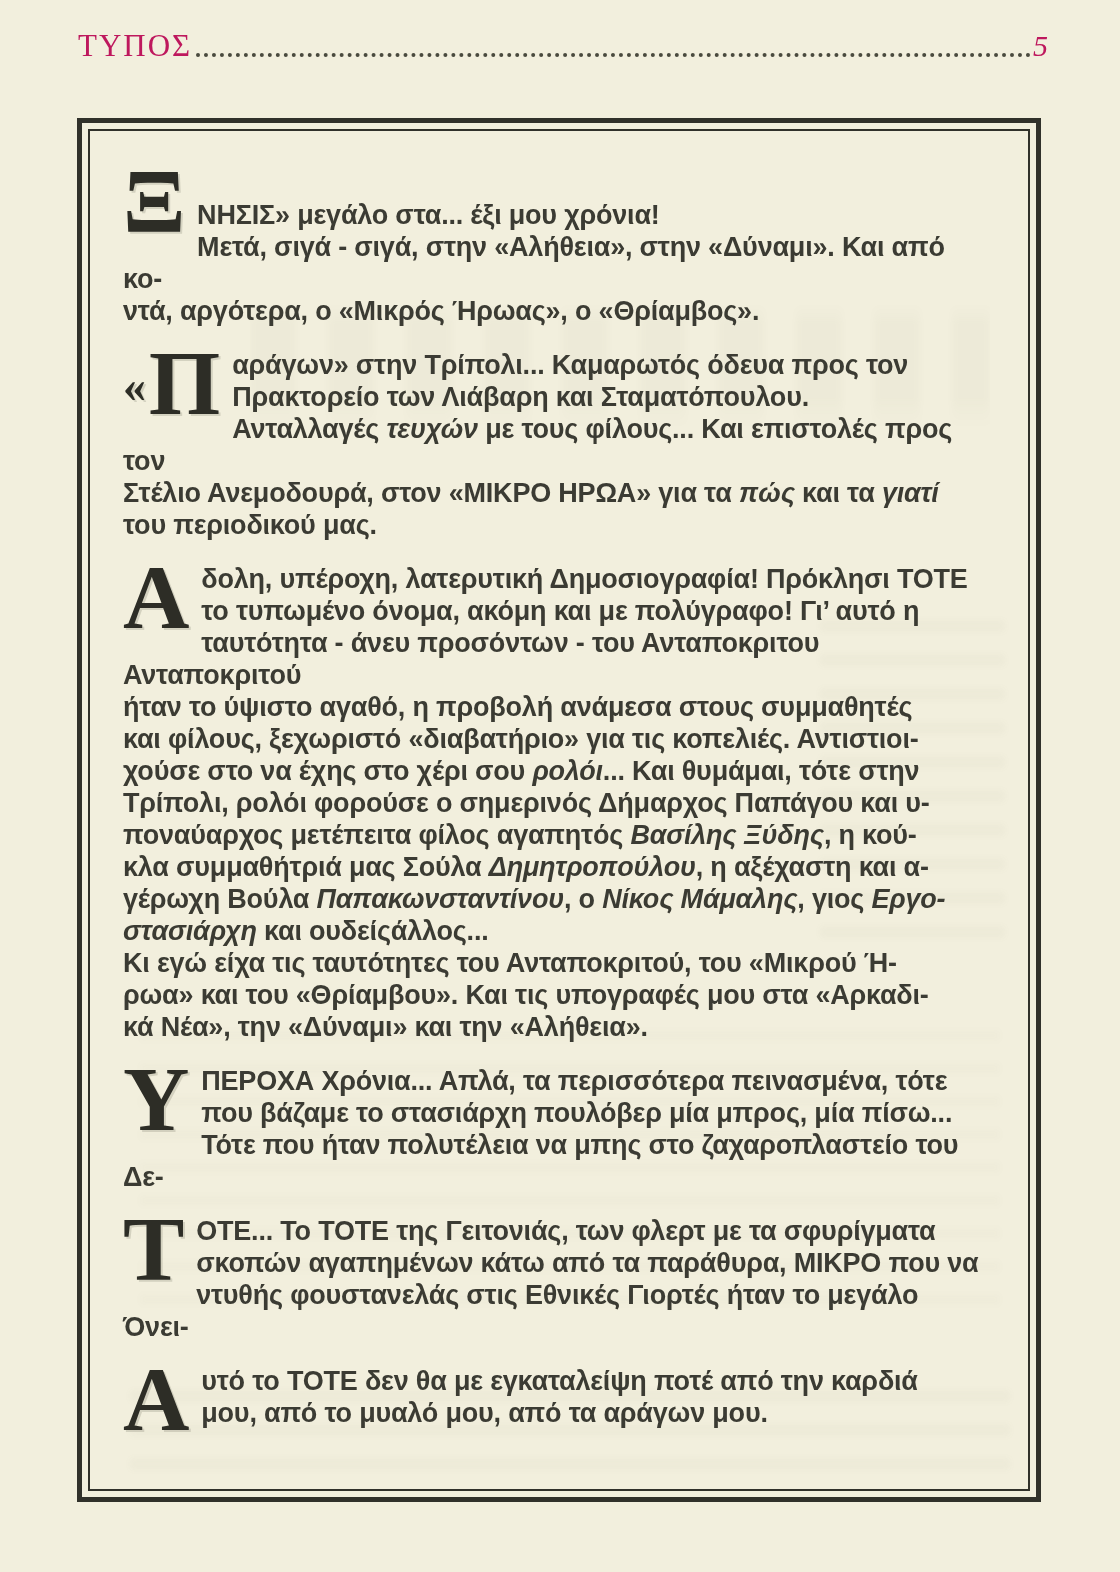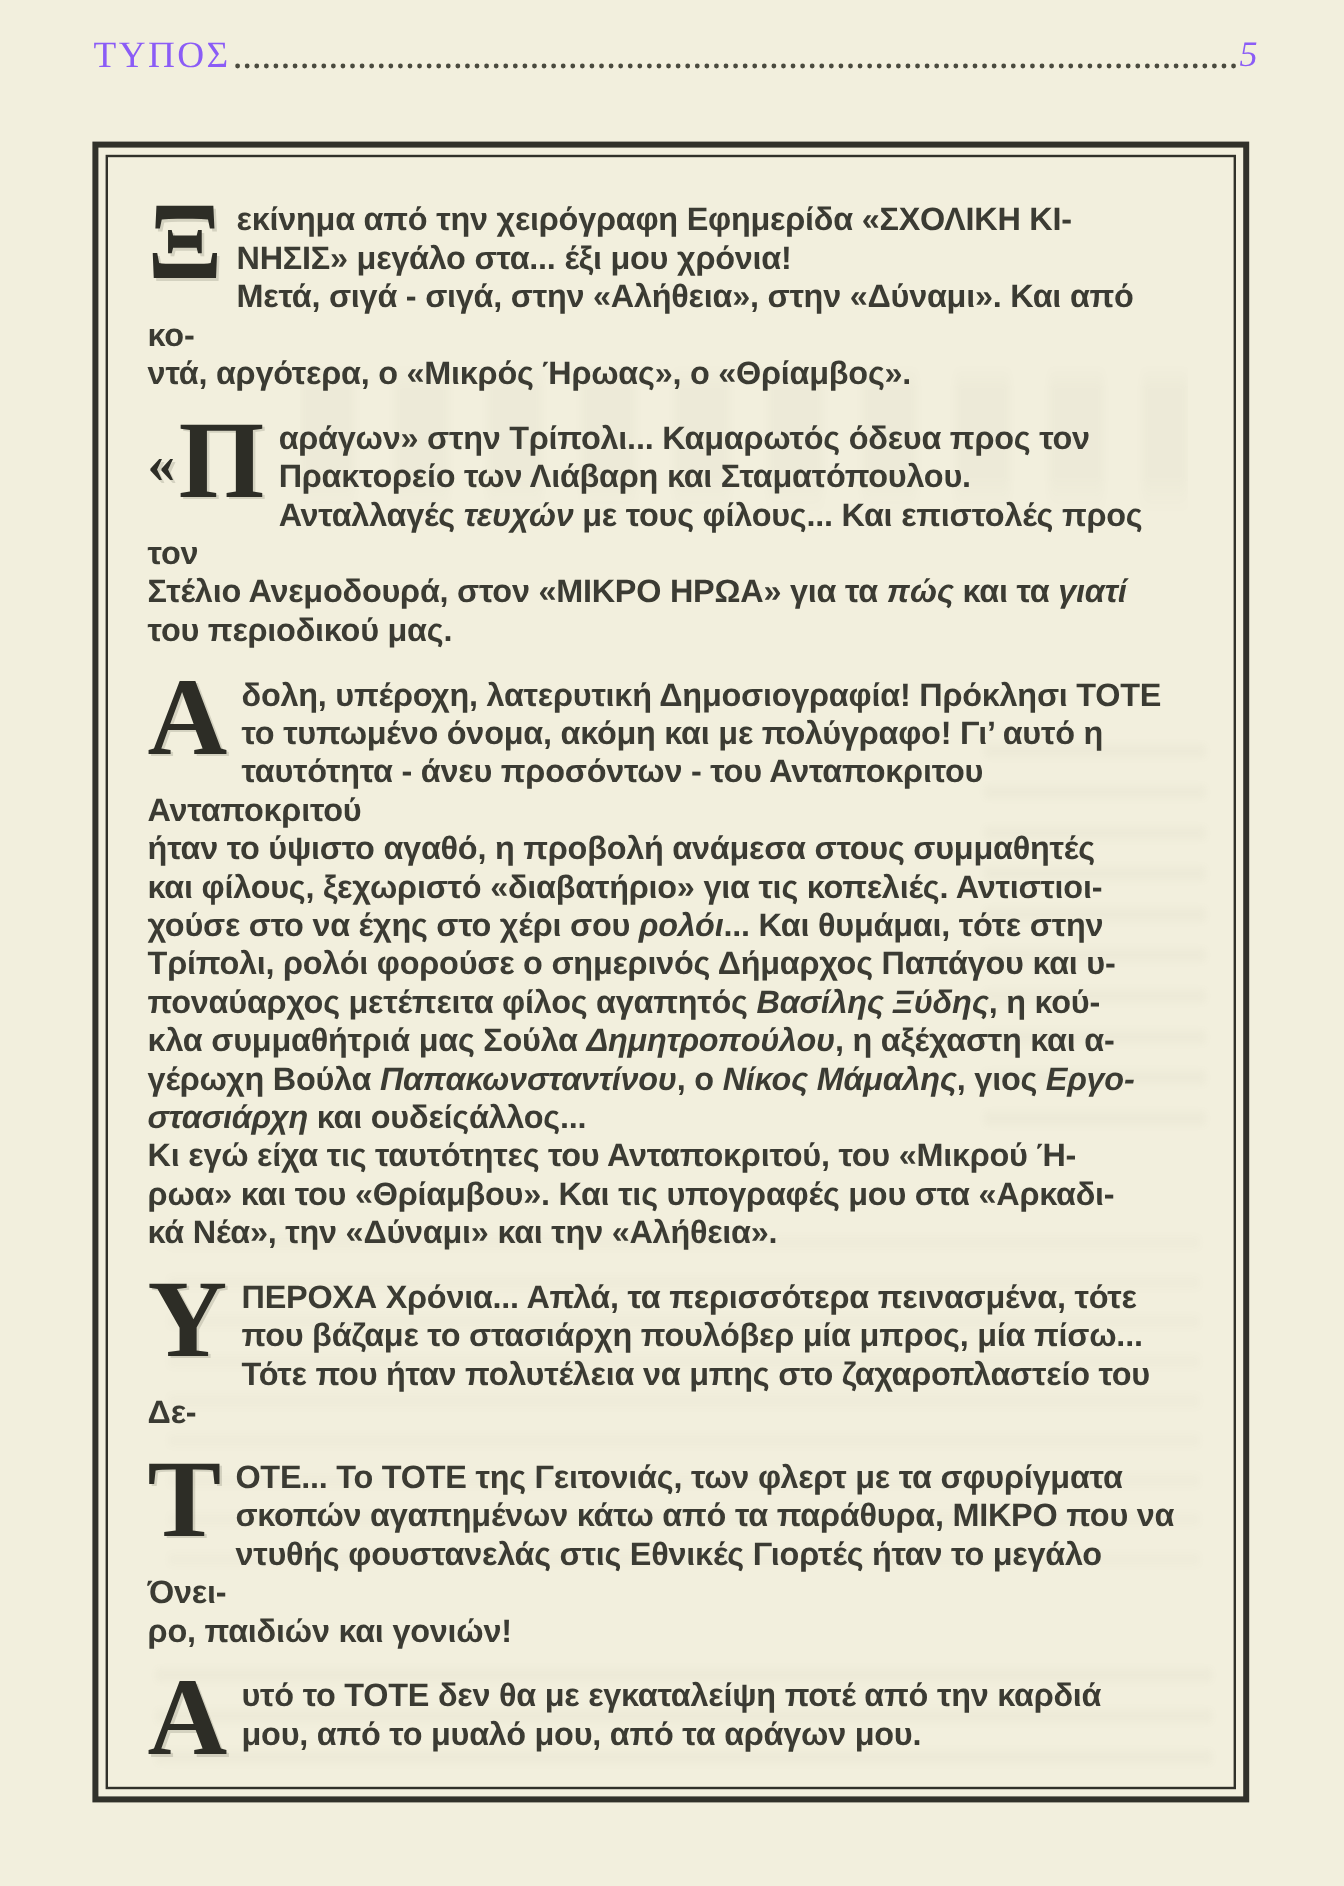--- a/index.html
+++ b/index.html
@@ -10,21 +10,21 @@
     font-family: "Liberation Sans", sans-serif;
     color: #3b3b33;
     overflow: hidden;
   }
   
   .runhead {
     position: absolute;
     left: 78px; right: 72px; top: 30px;
     display: flex; align-items: flex-end;
     font-family: "Liberation Serif", serif;
-    color: #8b5cf6;
+    color: #be185d;
   }
   .runhead .title {
     font-size: 31px; letter-spacing: 2px; line-height: 1;
   }
   .runhead .dots {
     flex: 1 1 auto;
     border-bottom: 4px dotted #4a4a3e;
     margin: 0 2px 4px 4px;
     height: 1px;
   }
@@ -117,22 +117,22 @@
 </div>
 
 <div class="ghost g1"></div>
 <div class="ghost g2"></div>
 <div class="ghost g3"></div>
 <div class="ghost g4"></div>
 
 <div class="frame-outer">
   <div class="frame-inner">
     <div class="article" id="article">
-        <div class="para"><span class="dropcap">Ξ</span><span>εκίνημα από την χειρόγραφη Εφημερίδα «ΣΧΟΛΙΚΗ ΚΙ-</span><br><span>ΝΗΣΙΣ» μεγάλο στα... έξι μου χρόνια!</span><br><span>Μετά, σιγά - σιγά, στην «Αλήθεια», στην «Δύναμι». Και από κο-</span><br><span>ντά, αργότερα, ο «Μικρός Ήρωας», ο «Θρίαμβος».</span></div>
+        <div class="para"><span class="dropcap">Ξ</span><br><span>ΝΗΣΙΣ» μεγάλο στα... έξι μου χρόνια!</span><br><span>Μετά, σιγά - σιγά, στην «Αλήθεια», στην «Δύναμι». Και από κο-</span><br><span>ντά, αργότερα, ο «Μικρός Ήρωας», ο «Θρίαμβος».</span></div>
         <div class="para"><span class="dropcap"><span class="dc-prefix">«</span>Π</span><span>αράγων» στην Τρίπολι... Καμαρωτός όδευα προς τον</span><br><span>Πρακτορείο των Λιάβαρη και Σταματόπουλου.</span><br><span>Ανταλλαγές </span><em>τευχών</em><span> με τους φίλους... Και επιστολές προς τον</span><br><span>Στέλιο Ανεμοδουρά, στον «ΜΙΚΡΟ ΗΡΩΑ» για τα </span><em>πώς</em><span> και τα </span><em>γιατί</em><br><span>του περιοδικού μας.</span></div>
         <div class="para"><span class="dropcap">Α</span><span>δολη, υπέροχη, λατερυτική Δημοσιογραφία! Πρόκλησι ΤΟΤΕ</span><br><span>το τυπωμένο όνομα, ακόμη και με πολύγραφο! Γι’ αυτό η</span><br><span>ταυτότητα - άνευ προσόντων - του Ανταποκριτου Ανταποκριτού</span><br><span>ήταν το ύψιστο αγαθό, η προβολή ανάμεσα στους συμμαθητές</span><br><span>και φίλους, ξεχωριστό «διαβατήριο» για τις κοπελιές. Αντιστιοι-</span><br><span>χούσε στο να έχης στο χέρι σου </span><em>ρολόι</em><span>... Και θυμάμαι, τότε στην</span><br><span>Τρίπολι, ρολόι φορούσε ο σημερινός Δήμαρχος Παπάγου και υ-</span><br><span>ποναύαρχος μετέπειτα φίλος αγαπητός </span><em>Βασίλης Ξύδης</em><span>, η κού-</span><br><span>κλα συμμαθήτριά μας Σούλα </span><em>Δημητροπούλου</em><span>, η αξέχαστη και α-</span><br><span>γέρωχη Βούλα </span><em>Παπακωνσταντίνου</em><span>, ο </span><em>Νίκος Μάμαλης</em><span>, γιος </span><em>Εργο-</em><br><em>στασιάρχη</em><span> και ουδείςάλλος...</span><br><span>Κι εγώ είχα τις ταυτότητες του Ανταποκριτού, του «Μικρού Ή-</span><br><span>ρωα» και του «Θρίαμβου». Και τις υπογραφές μου στα «Αρκαδι-</span><br><span>κά Νέα», την «Δύναμι» και την «Αλήθεια».</span></div>
         <div class="para"><span class="dropcap">Υ</span><span>ΠΕΡΟΧΑ Χρόνια... Απλά, τα περισσότερα πεινασμένα, τότε</span><br><span>που βάζαμε το στασιάρχη πουλόβερ μία μπρος, μία πίσω...</span><br><span>Τότε που ήταν πολυτέλεια να μπης στο ζαχαροπλαστείο του Δε-</span><br></div>
-        <div class="para"><span class="dropcap">Τ</span><span>ΟΤΕ... Το ΤΟΤΕ της Γειτονιάς, των φλερτ με τα σφυρίγματα</span><br><span>σκοπών αγαπημένων κάτω από τα παράθυρα, ΜΙΚΡΟ που να</span><br><span>ντυθής φουστανελάς στις Εθνικές Γιορτές ήταν το μεγάλο Όνει-</span><br><span>ρο, παιδιών και γονιών!</span></div>
+        <div class="para"><span class="dropcap">Τ</span><span>ΟΤΕ... Το ΤΟΤΕ της Γειτονιάς, των φλερτ με τα σφυρίγματα</span><br><span>σκοπών αγαπημένων κάτω από τα παράθυρα, ΜΙΚΡΟ που να</span><br><span>ντυθής φουστανελάς στις Εθνικές Γιορτές ήταν το μεγάλο Όνει-</span><br></div>
         <div class="para"><span class="dropcap">Α</span><span>υτό το ΤΟΤΕ δεν θα με εγκαταλείψη ποτέ από την καρδιά</span><br><span>μου, από το μυαλό μου, από τα αράγων μου.</span><br><br><br></div>
       </div>
 
   </div>
 </div>
 
 </body></html>

